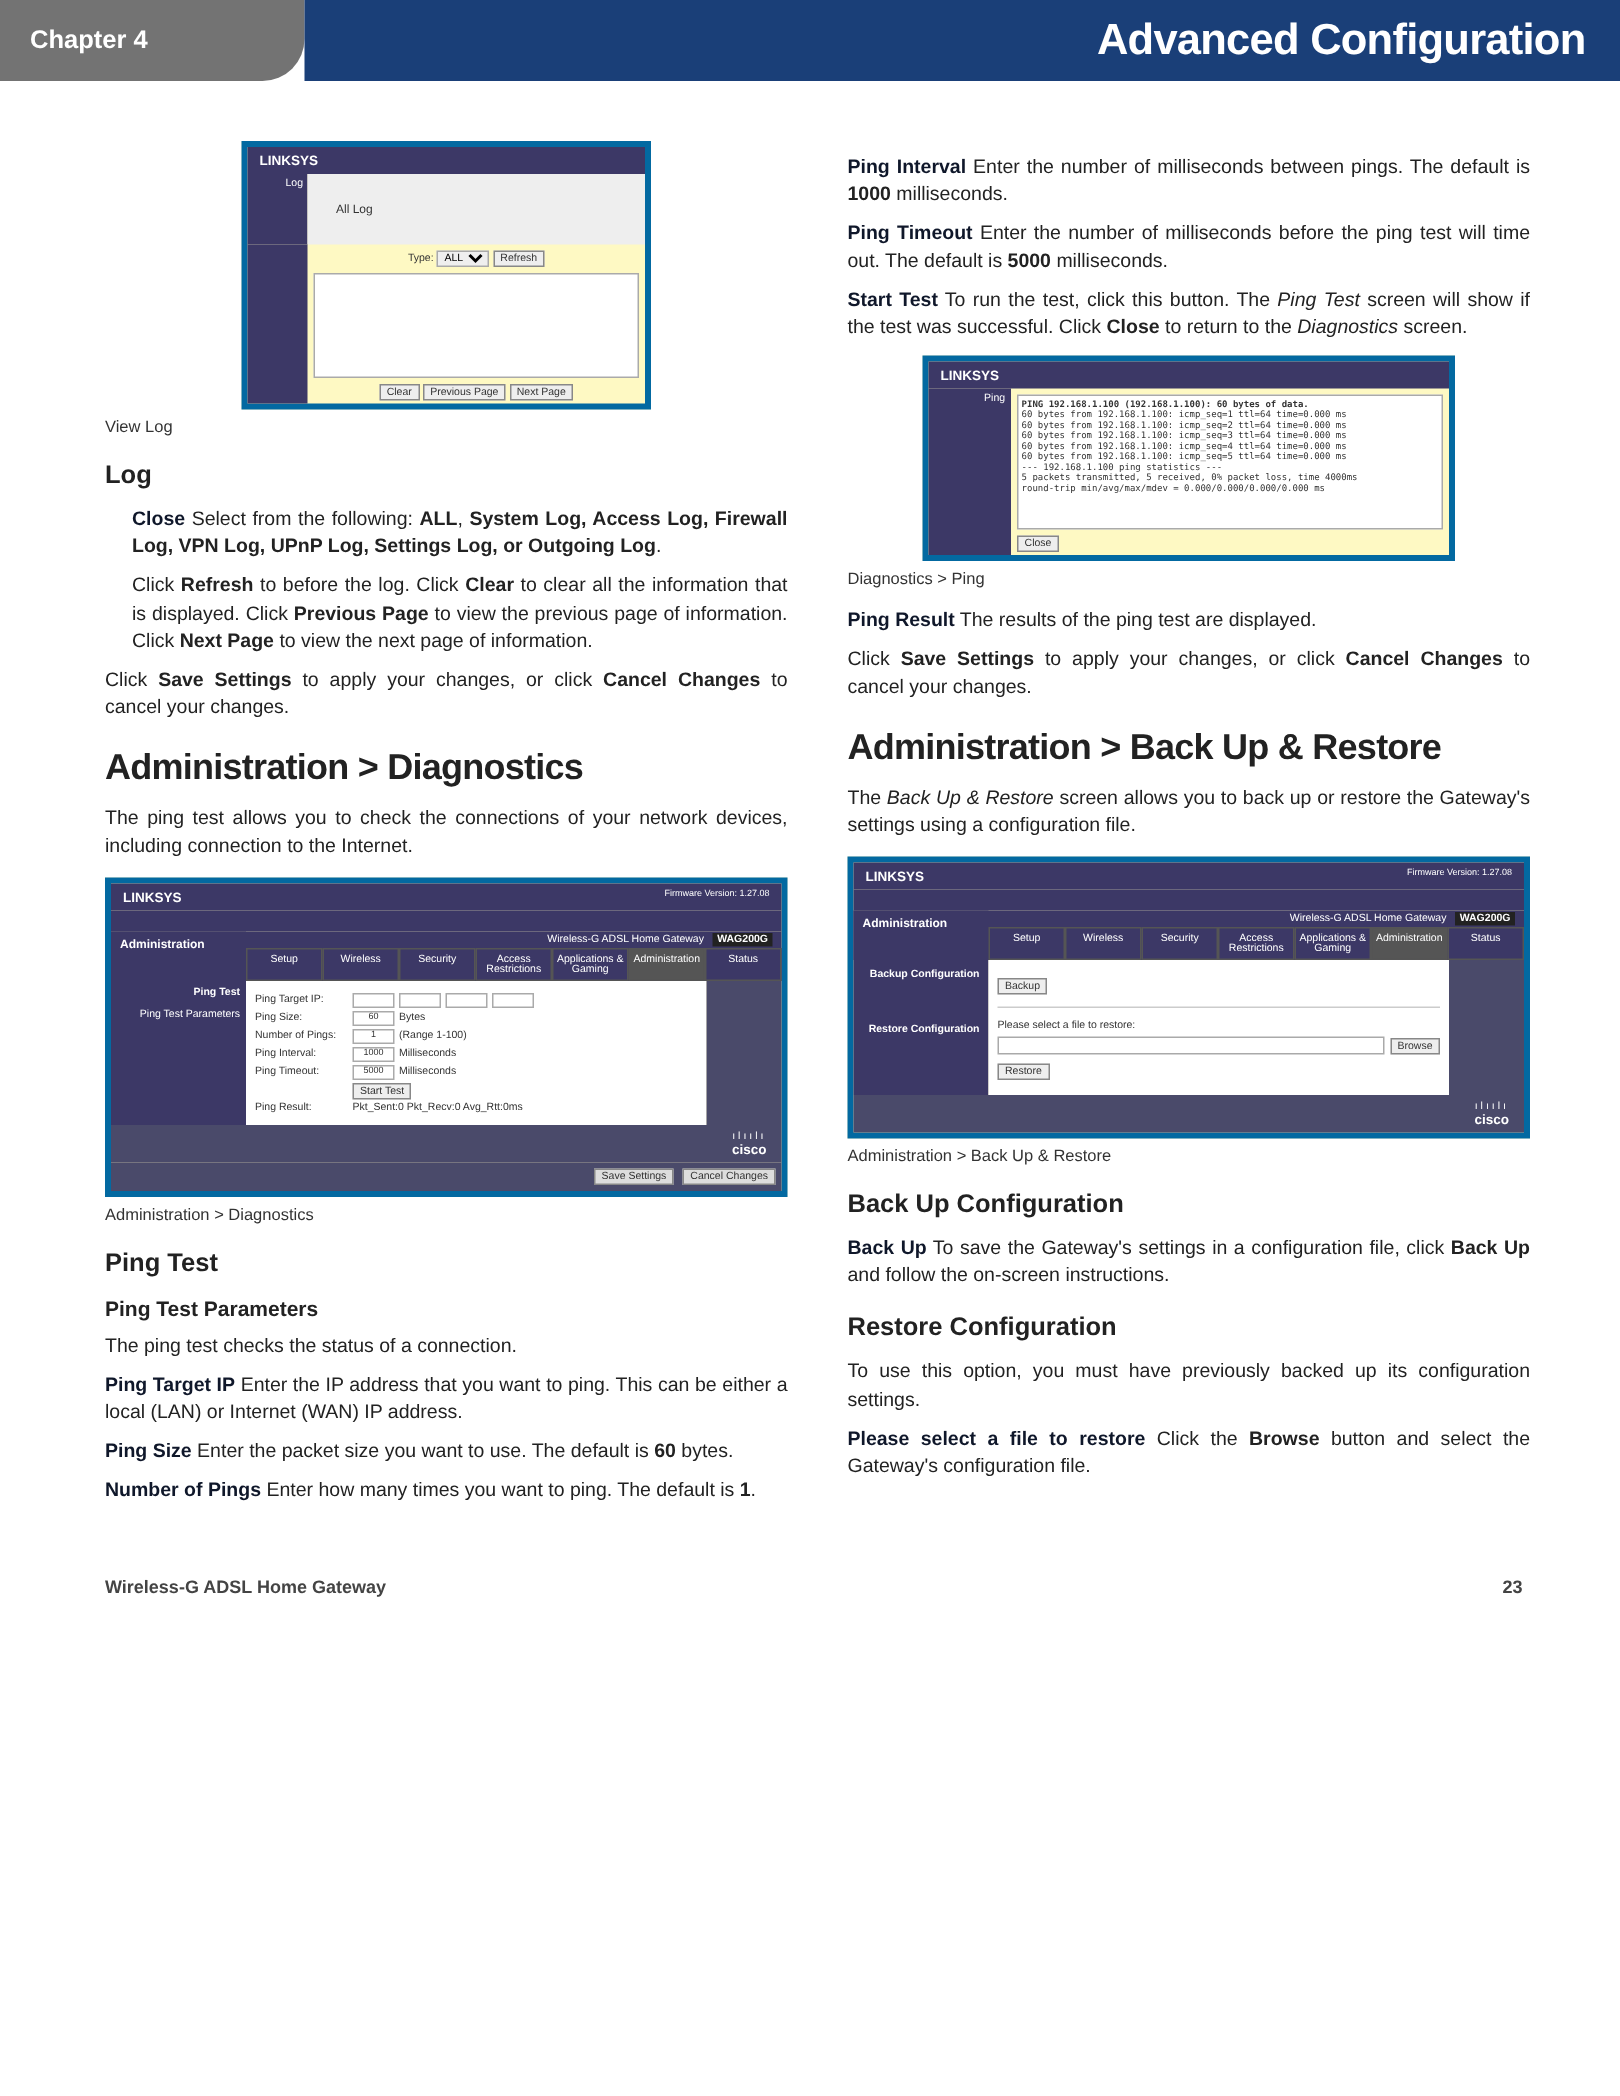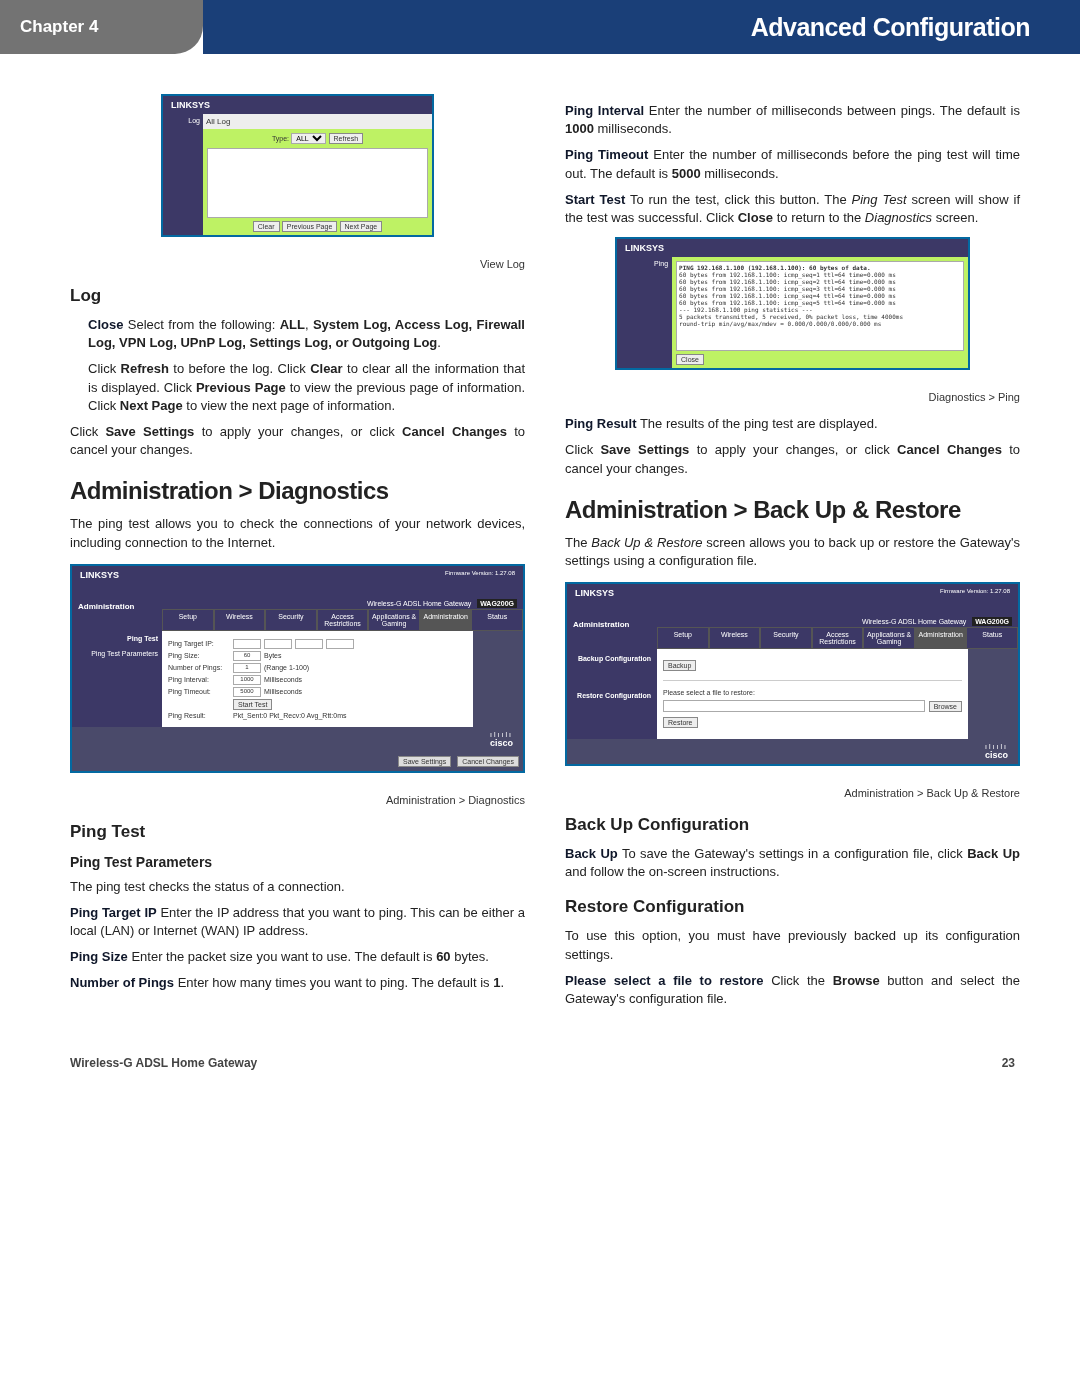--- a/index.html
+++ b/index.html
@@ -1,30 +1,30 @@
 <!DOCTYPE html>
 <html><head>
 <meta charset="utf-8">
 <style>
   * { margin: 0; padding: 0; box-sizing: border-box; }
   body { font-family: Arial, Helvetica, sans-serif; font-size: 13px; color: #222; background: #fff; width: 1080px; margin: 0 auto; }
   .header-bar { display: flex; align-items: stretch; height: 54px; }
   .header-left { width: 203px; background: #737373; border-bottom-right-radius: 28px; display: flex; align-items: center; padding-left: 20px; color: #fff; font-weight: bold; font-size: 17px; }
-  .header-right { flex: 1; background: #1a3f78; display: flex; align-items: center; justify-content: flex-end; padding-right: 50px; color: #fff; font-weight: bold; font-size: 25px; letter-spacing: -0.5px; }
+  .header-right { flex: 1; background: #1a3f78; display: flex; align-items: center; justify-content: flex-end; padding-right: 23px; color: #fff; font-weight: bold; font-size: 29px; letter-spacing: -0.5px; }
   .page { display: flex; gap: 40px; padding: 40px 60px 30px 70px; }
   .col { flex: 1; }
   h1.sec { font-size: 24px; font-weight: bold; margin: 18px 0 10px 0; letter-spacing: -0.5px; }
   h2.sub { font-size: 17px; font-weight: bold; margin: 16px 0 10px 0; }
   h3.subsub { font-size: 14px; font-weight: bold; margin: 12px 0 8px 0; }
   p { margin: 8px 0; line-height: 1.4; text-align: justify; }
   .indent { margin-left: 18px; }
   .term { color: #0f172a; font-weight: bold; }
   b { font-weight: bold; }
-  .caption { text-align: right; font-size: 11px; color: #333; margin: 21px 0 12px 0; }
-  .figure { width: 100%; border: 2px solid #0369a1; background: #bef264; font-size: 8px; color: #333; }
+  .caption { text-align: left; font-size: 11px; color: #333; margin: 6px 0 12px 0; }
+  .figure { width: 100%; border: 4px solid #0369a1; background: #fef9c3; font-size: 8px; color: #333; }
   .fig-topbar { background: #3c3866; color: #fff; padding: 4px 8px; font-size: 9px; font-weight: bold; }
   .fig-toplabel { background: #3c3866; height: 14px; }
   .fig-tabrow { background: #3c3866; color: #fff; display: flex; font-size: 7px; }
   .fig-tab { flex: 1; text-align: center; padding: 3px 2px; border: 1px solid #555; }
   .fig-body { display: flex; }
   .fig-sideblue { width: 90px; background: #3c3866; }
   .fig-content { flex: 1; background: #fff; padding: 6px; }
   .fig-row { display: flex; align-items: center; margin: 2px 0; }
   .fig-lbl { width: 65px; font-size: 7px; }
   .fig-inp { border: 1px solid #aaa; height: 10px; width: 28px; margin-right: 3px; }
@@ -48,21 +48,21 @@
 </div>
 
 <div class="page">
 
   <div class="col">
 
     <div class="figure fig-small">
       <div class="fig-topbar">LINKSYS</div>
       <div style="display:flex">
         <div style="width:40px;background:#3c3866;color:#fff;font-size:7px;text-align:right;padding:3px">Log</div>
-        <div style="flex:1;background:#eee;padding:3px;font-size:8px">All Log</div>
+        <div style="flex:1;background:#eee;padding:19px;font-size:8px">All Log</div>
       </div>
       <div style="display:flex">
         <div style="width:40px;background:#3c3866"></div>
         <div style="flex:1;padding:4px">
           <div style="text-align:center;margin-bottom:4px">
             <span style="font-size:7px">Type:</span>
             <select style="font-size:7px;border:1px solid #aaa"><option>ALL</option></select>
             <span class="fig-btn">Refresh</span>
           </div>
           <div style="border:1px solid #aaa;height:70px;background:#fff"></div>

